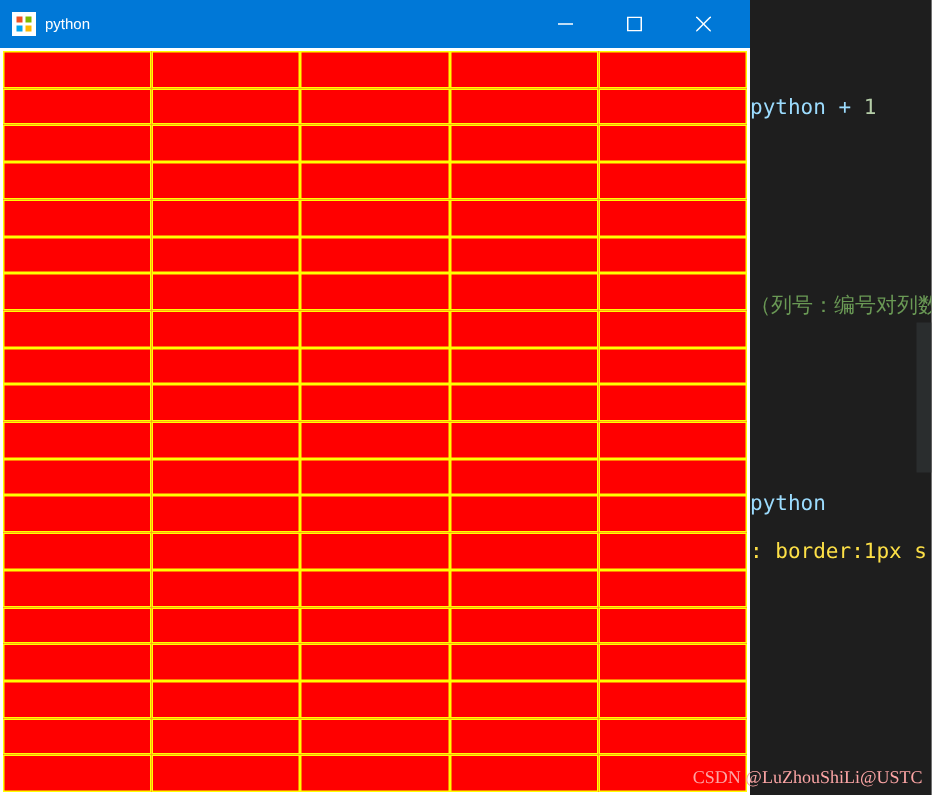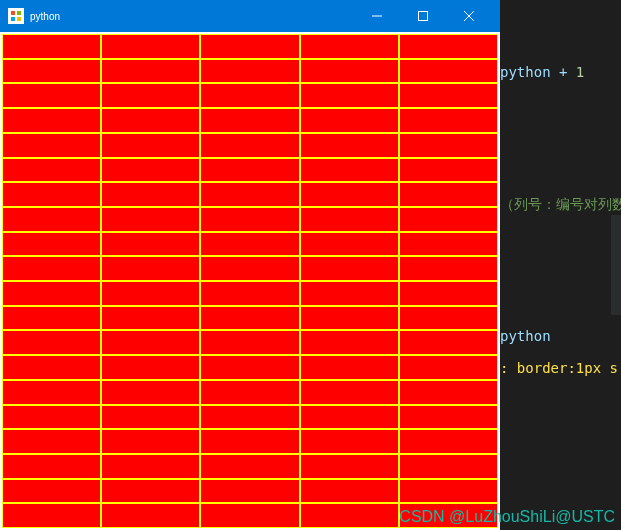--- a/index.html
+++ b/index.html
@@ -89,23 +89,23 @@
       gap: 0;
     }
     .cell {
       background: #ff0000;
       border: 1px solid #ffff00;
     }
     .watermark {
       position: absolute;
       right: 6px;
       bottom: 4px;
-      color: #14b8a6;
-      font-size: 16px;
-      font-family: Liberation Sans, sans-serif;
+      color: #fca5a5;
+      font-size: 12px;
+      font-family: Liberation Serif, serif;
     }
   </style>
 </head>
 <body>
 
 <div class="code-bg">
   <div class="line"><span class="kw">python + </span><span class="num">1</span></div>
   <div class="line">&nbsp;</div>
   <div class="line">&nbsp;</div>
   <div class="line"><span class="comment">（列号：编号对列数取</span></div>

